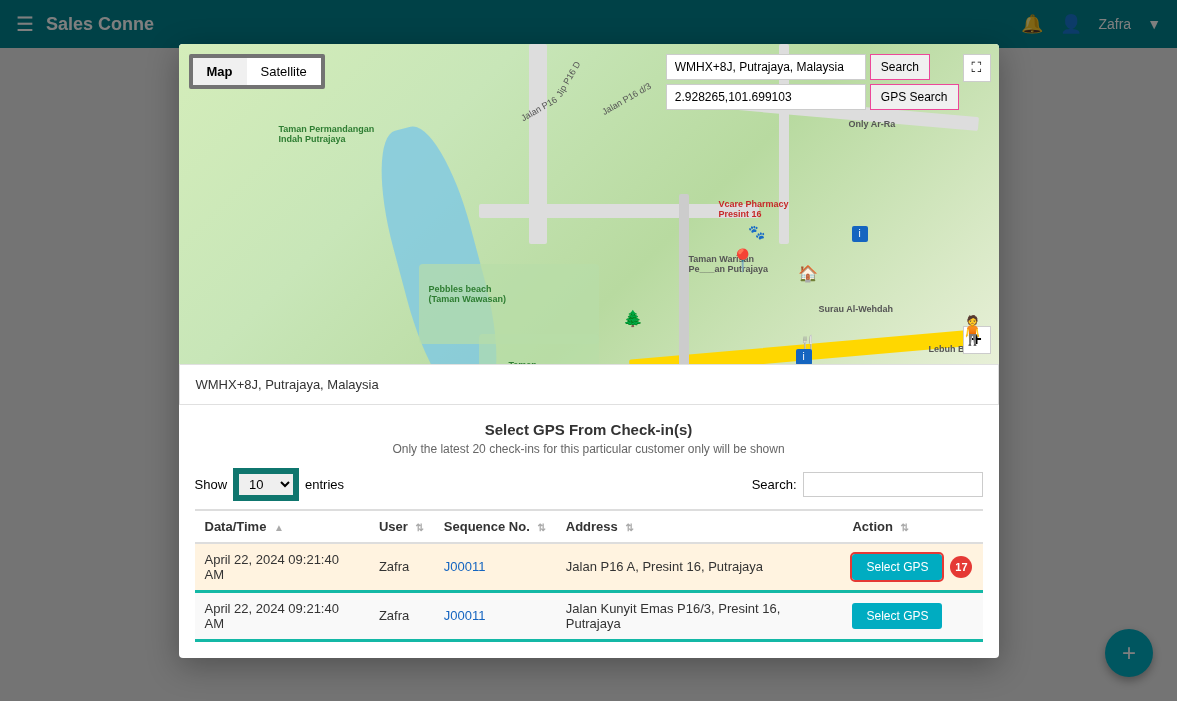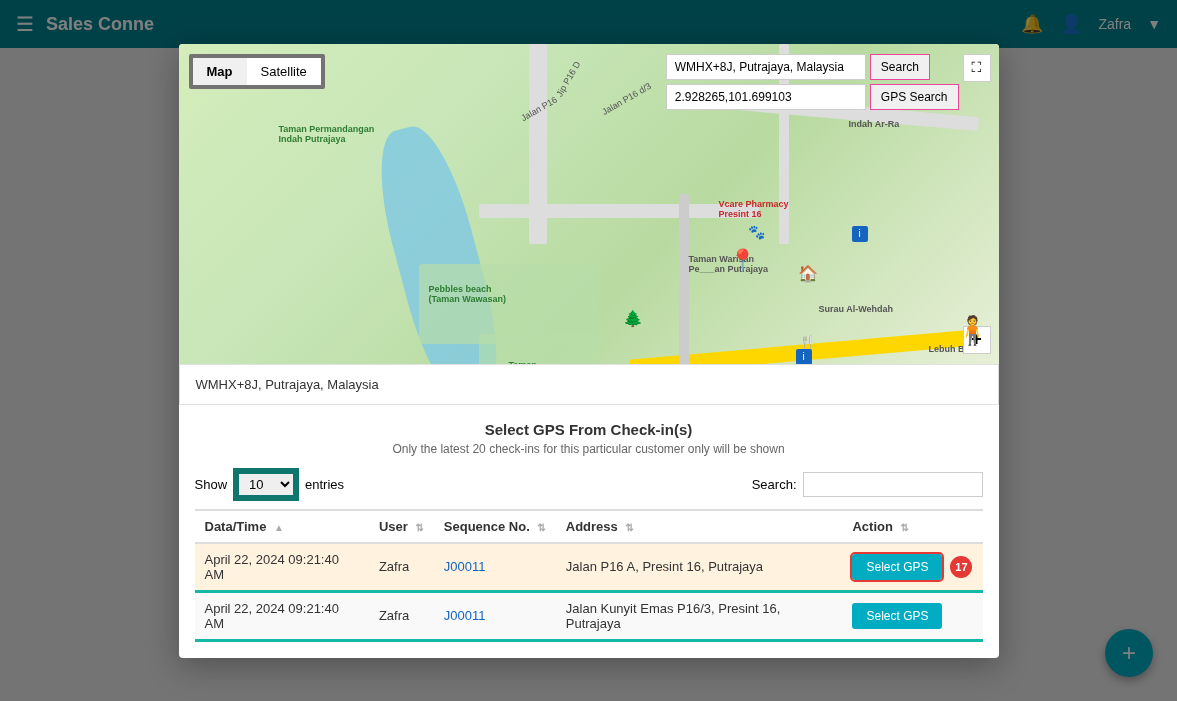--- a/index.html
+++ b/index.html
@@ -199,21 +199,21 @@
         <div class="map-road-white" style="left:600px;top:0;width:10px;height:200px;background:#ddd;"></div>
         <div class="map-road-white" style="left:500px;top:150px;width:10px;height:200px;background:#ccc;"></div>
 
         <div class="map-label" style="left:100px;top:80px;color:#2e7d32;font-size:9px;">Taman Permandangan<br>Indah Putrajaya</div>
         <div class="map-label" style="left:250px;top:240px;color:#2e7d32;font-size:9px;">Pebbles beach<br>(Taman Wawasan)</div>
         <div class="map-label" style="left:330px;top:316px;color:#2e7d32;font-size:9px;">Taman<br>Wawasan<br>Putrajaya</div>
 
         <div class="map-label" style="left:540px;top:155px;font-size:9px;color:#c62828;">Vcare Pharmacy<br>Presint 16</div>
         <div class="map-label" style="left:510px;top:210px;font-size:9px;color:#555;">Taman Warisan<br>Pe___an Putrajaya</div>
         <div class="map-label" style="left:640px;top:260px;font-size:9px;color:#555;">Surau Al-Wehdah</div>
-        <div class="map-label" style="left:670px;top:75px;font-size:9px;color:#555;">Indah Ar-Ra</div>
+        <div class="map-label" style="left:670px;top:75px;font-size:9px;color:#555;">Only Ar-Ra</div>
         <div class="map-label" style="left:750px;top:300px;font-size:9px;color:#555;">Lebuh Bestari</div>
 
         <div class="map-street-label" style="left:340px;top:60px;">Jalan P16</div>
         <div class="map-street-label" style="left:370px;top:30px;transform:rotate(-60deg);">Jip P16 D</div>
         <div class="map-street-label" style="left:420px;top:50px;transform:rotate(-30deg);">Jalan P16 d/3</div>
 
         <div style="position:absolute;left:565px;top:230px;font-size:22px;color:#e53935;transform:translate(-50%,-100%);z-index:6;">📍</div>
         <div style="position:absolute;left:620px;top:220px;font-size:16px;z-index:6;">🏠</div>
         <div style="position:absolute;left:570px;top:180px;font-size:14px;z-index:6;">🐾</div>
         <div style="position:absolute;left:620px;top:290px;font-size:16px;color:#f57c00;z-index:6;">🍴</div>

